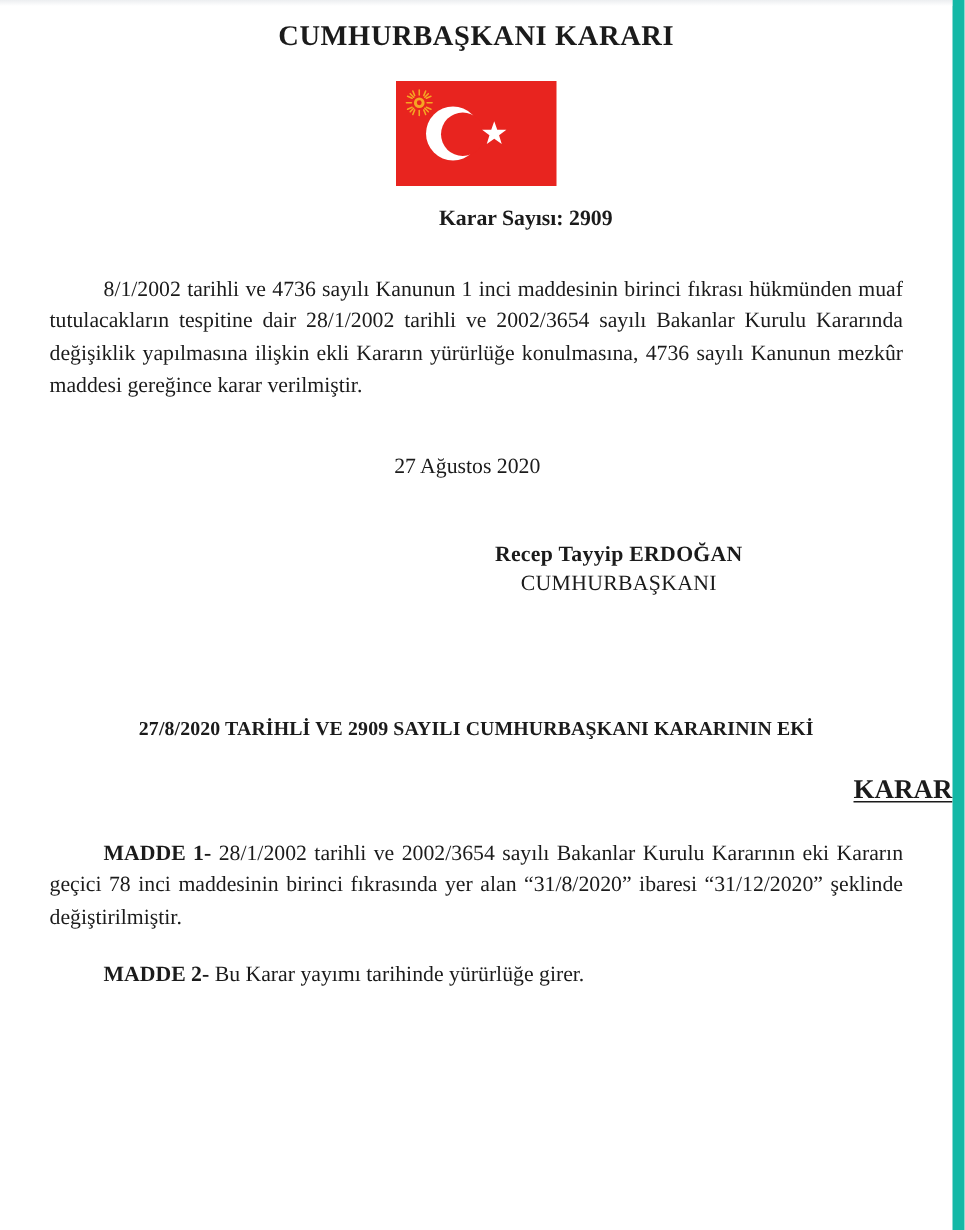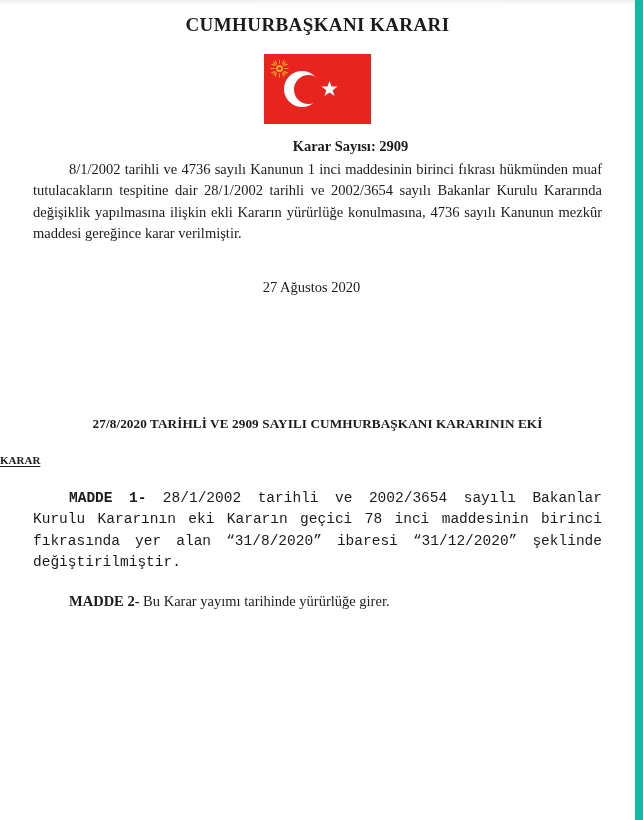--- a/index.html
+++ b/index.html
@@ -94,21 +94,21 @@
   }
 
   
   .karar-sayisi {
     font-weight: bold;
     font-size: 14.5px;
     margin: 14px 0 0 66px;
     text-align: center;
   }
   .body-par {
-    margin: 4px 33px 0 33px;
+    margin: 28px 33px 0 33px;
     font-size: 14.5px;
     line-height: 1.48;
     text-align: justify;
     text-indent: 36px;
     hyphens: none;
   }
   .date-line {
     margin: 34px 0 0 18px;
     text-align: center;
     font-size: 14.5px;
@@ -125,46 +125,46 @@
     letter-spacing: 0.2px;
   }
   .sign-role {
     font-size: 14.5px;
     margin-top: 2px;
     letter-spacing: 0.2px;
   }
 
   
   .annex {
-    margin-top: 120px;
+    margin-top: 80px;
   }
   .annex-title {
     text-align: center;
     font-weight: bold;
     font-size: 13.2px;
     letter-spacing: 0.1px;
   }
   .annex-sub {
-    text-align: left;
-    font-weight: bold;
-    font-size: 11px;
+    text-align: right;
+    font-weight: bold;
+    font-size: 18px;
     margin-top: 22px;
   }
   .annex-sub span {
     text-decoration: underline;
     text-underline-offset: 2px;
   }
   .madde {
     margin: 17px 33px 0 33px;
     font-size: 14.5px;
     line-height: 1.48;
     text-align: justify;
     text-indent: 36px;
   }
-  .madde-1 { margin-top: 22px; font-family: Liberation Mono, monospace; }
+  .madde-1 { margin-top: 22px; }
   .madde .lbl {
     font-weight: bold;
   }
   .madde-short { text-align: left; }
 </style>
 </head>
 <body>
 
 <div id="page">
 
@@ -204,20 +204,24 @@
       </svg>
     </div>
   </div>
 
   <div class="karar-sayisi">Karar Sayısı: 2909</div>
 
   <p class="body-par">8/1/2002 tarihli ve 4736 sayılı Kanunun 1 inci maddesinin birinci fıkrası hükmünden muaf tutulacakların tespitine dair 28/1/2002 tarihli ve 2002/3654 sayılı Bakanlar Kurulu Kararında değişiklik yapılmasına ilişkin ekli Kararın yürürlüğe konulmasına, 4736 sayılı Kanunun mezkûr maddesi gereğince karar verilmiştir.</p>
 
   <div class="date-line">27 Ağustos 2020</div>
 
+  <div class="sign-block">
+    <div class="sign-name">Recep Tayyip ERDOĞAN</div>
+    <div class="sign-role">CUMHURBAŞKANI</div>
+  </div>
 
   <div class="annex">
     <div class="annex-title">27/8/2020 TARİHLİ VE 2909  SAYILI CUMHURBAŞKANI KARARININ EKİ</div>
 
     <div class="annex-sub">
       <span>KARAR</span>
     </div>
 
     <p class="madde madde-1">
       <span class="lbl">MADDE 1-</span><span> 28/1/2002 tarihli ve 2002/3654 sayılı Bakanlar Kurulu Kararının eki Kararın geçici 78 inci maddesinin birinci fıkrasında yer alan “31/8/2020” ibaresi “31/12/2020” şeklinde değiştirilmiştir.</span>

